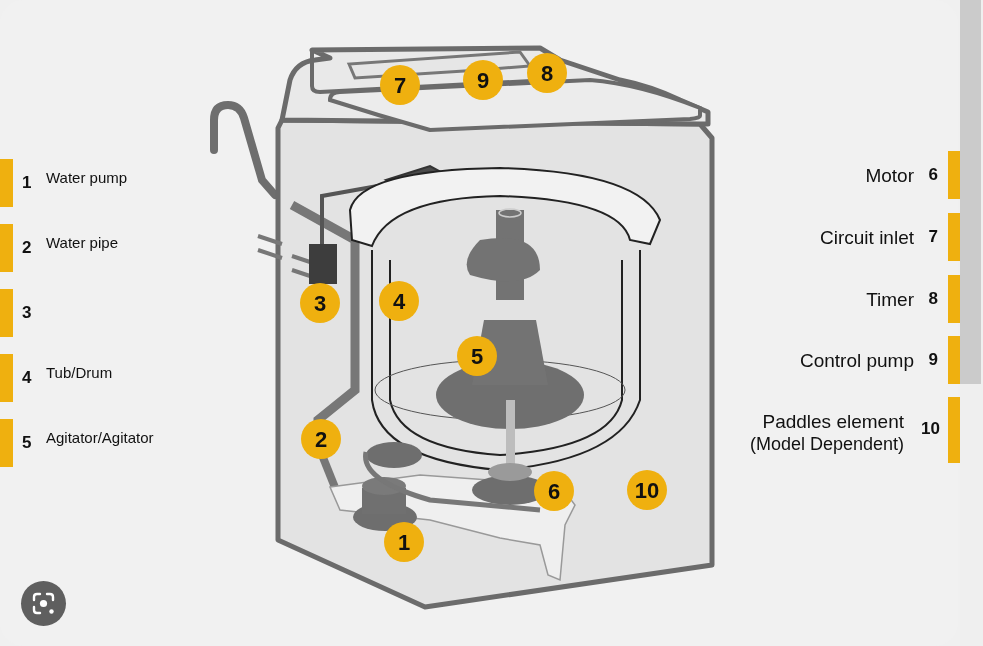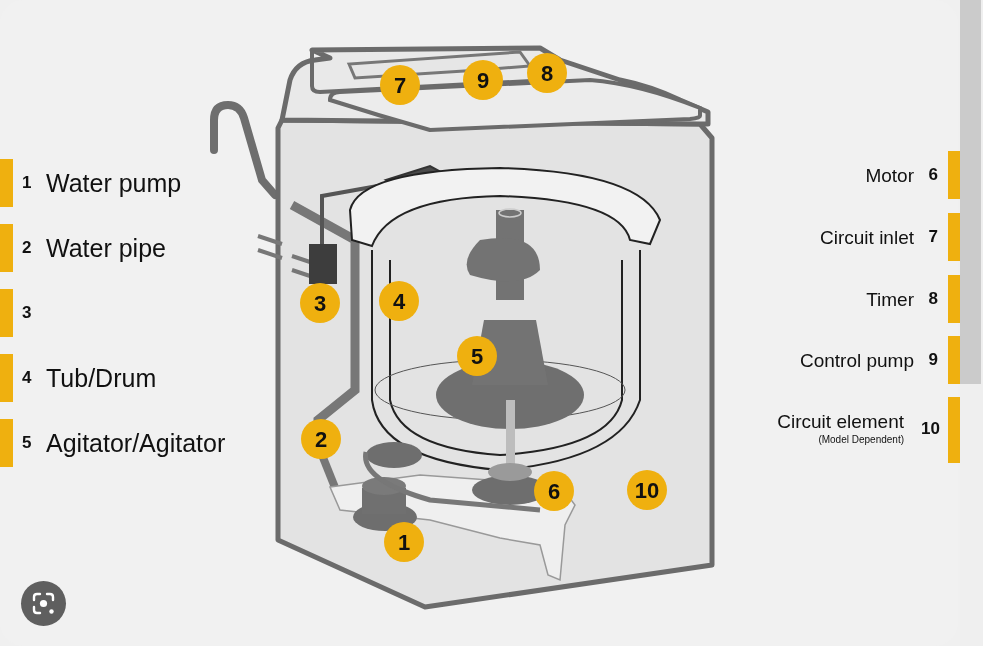--- a/index.html
+++ b/index.html
@@ -15,25 +15,25 @@
   .scroll-track {
     position:absolute; left:960px; top:0; width:23px; height:646px; background:#efefef;
   }
   .scroll-thumb {
     position:absolute; left:960px; top:0; width:21px; height:384px; background:#cbcbcb;
   }
   svg.machine { position:absolute; left:0; top:0; }
   .legend-left .item, .legend-right .item { position:absolute; height:48px; }
   .legend-left .bar { position:absolute; left:0; top:0; width:13px; height:48px; background:#efb00f; }
   .legend-left .num { position:absolute; left:22px; top:14px; font-weight:bold; font-size:17px; color:#111; }
-  .legend-left .label { position:absolute; left:46px; top:10px; font-size:25px; color:#111; white-space:nowrap; }
+  .legend-left .label { position:absolute; left:46px; top:10px; font-size:15px; color:#111; white-space:nowrap; }
   .legend-right .bar { position:absolute; right:0; top:0; width:12px; height:48px; background:#efb00f; }
   .legend-right .num { position:absolute; right:22px; top:14px; font-weight:bold; font-size:17px; color:#111; }
   .legend-right .label { position:absolute; right:46px; top:14px; font-size:19px; color:#111; white-space:nowrap; text-align:center; }
-  .legend-right .label2 { position:absolute; right:56px; top:37px; font-size:10px; color:#111; white-space:nowrap; }
+  .legend-right .label2 { position:absolute; right:56px; top:37px; font-size:18px; color:#111; white-space:nowrap; }
   .legend-right .item.tall { height:66px; }
   .legend-right .item.tall .bar { height:66px; }
   .legend-right .item.tall .num { top:22px; right:20px; }
   .legend-right .item.tall .label { top:14px; right:56px; }
   .lens-btn {
     position:absolute; left:21px; top:581px; width:45px; height:45px; border-radius:50%;
     background:#5f5f5f; cursor:pointer;
   }
   .badge-text { font-family:"Liberation Sans", sans-serif; font-weight:bold; font-size:22px; fill:#111; }
 </style>
@@ -172,21 +172,21 @@
     <span class="label">Timer</span>
   </div>
   <div class="item" style="right:23px;top:336px;width:220px;">
     <div class="bar"></div>
     <span class="num">9</span>
     <span class="label">Control pump</span>
   </div>
   <div class="item tall" style="right:23px;top:397px;width:230px;">
     <div class="bar"></div>
     <span class="num">10</span>
-    <span class="label">Circuit element</span>
+    <span class="label">Paddles element</span>
     <span class="label2">(Model Dependent)</span>
   </div>
 </div>
 
 <div class="lens-btn">
   <svg width="45" height="45" viewBox="0 0 45 45">
     <path d="M13,19 L13,16 Q13,13 16,13 L19,13" fill="none" stroke="#fff" stroke-width="2.4" stroke-linecap="round"></path>
     <path d="M26,13 L29,13 Q32,13 32,16 L32,19" fill="none" stroke="#fff" stroke-width="2.4" stroke-linecap="round"></path>
     <path d="M13,26 L13,29 Q13,32 16,32 L19,32" fill="none" stroke="#fff" stroke-width="2.4" stroke-linecap="round"></path>
     <circle cx="22.5" cy="22.5" r="3.6" fill="#fff"></circle>

